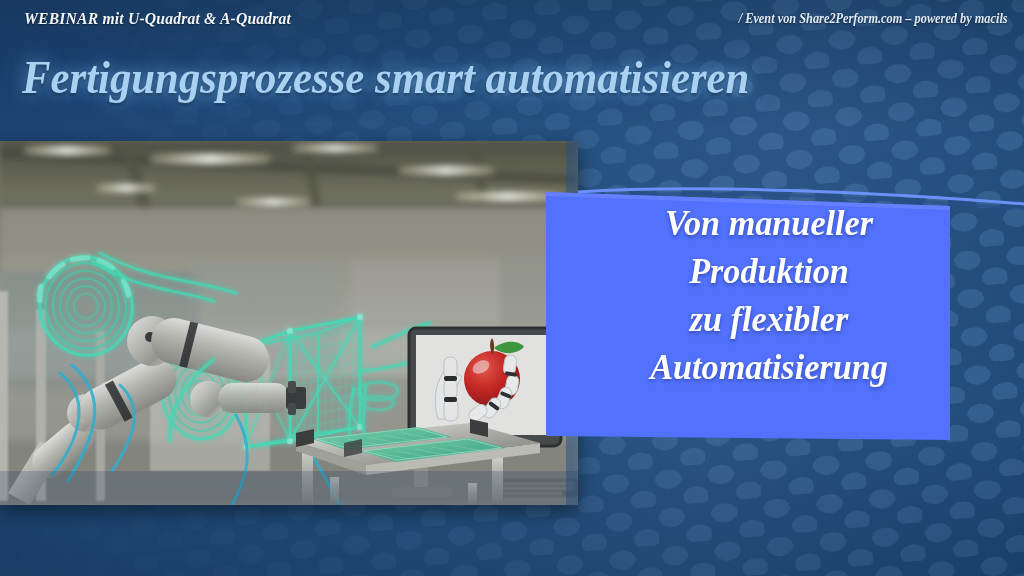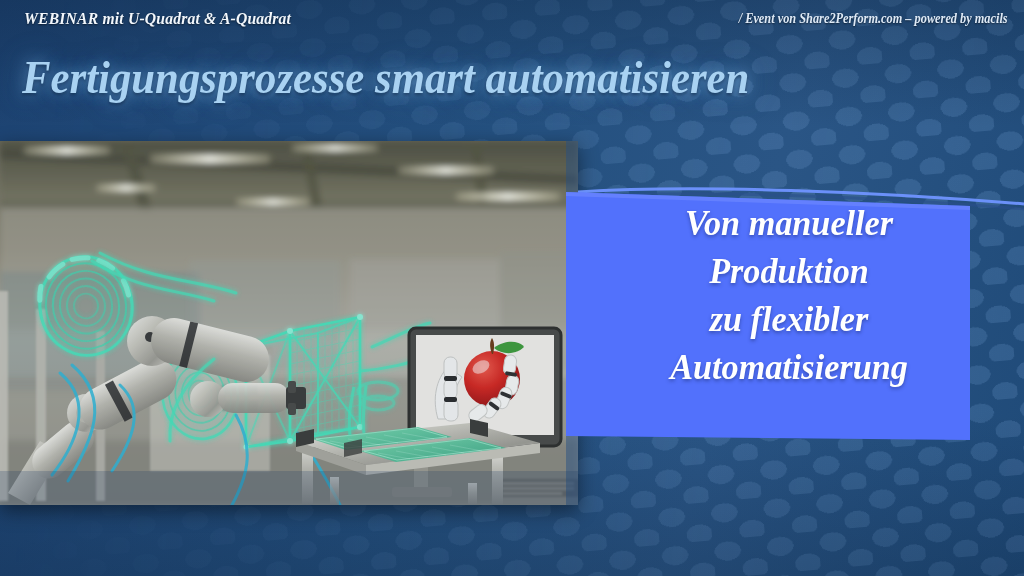--- a/index.html
+++ b/index.html
@@ -101,21 +101,21 @@
     position: absolute;
     left: 578px; top: 178px;
     width: 446px; height: 34px;
     overflow: hidden;
     pointer-events: none;
   }
   .accent-line svg { display:block; width:100%; height:100%; }
 
   .panel {
     position: absolute;
-    left: 566px; top: 186px;
+    left: 546px; top: 186px;
     width: 404px; height: 262px;
     overflow: visible;
   }
   .panel-shape { position: absolute; inset: 0; }
   .panel-shape svg { display:block; width:100%; height:100%; overflow: visible; }
   .panel-text {
     position: absolute;
     left: 0; top: 14px;
     width: 446px;
     text-align: center;

